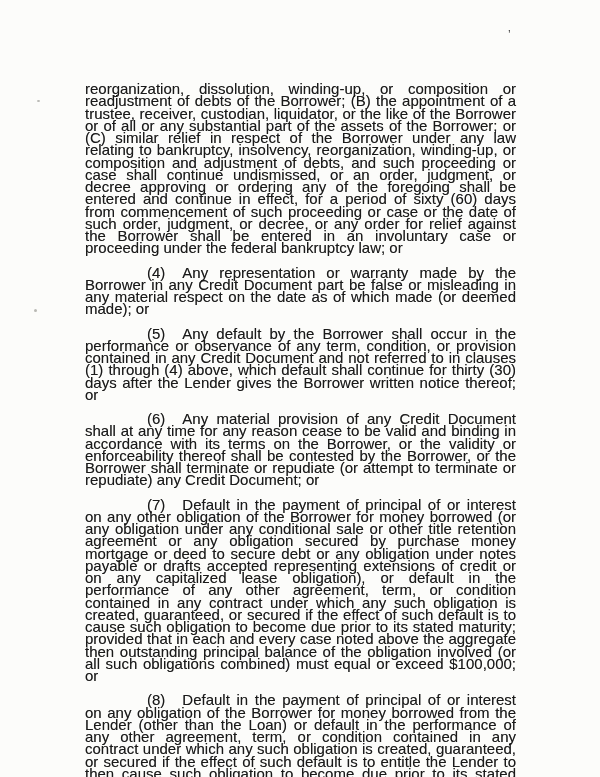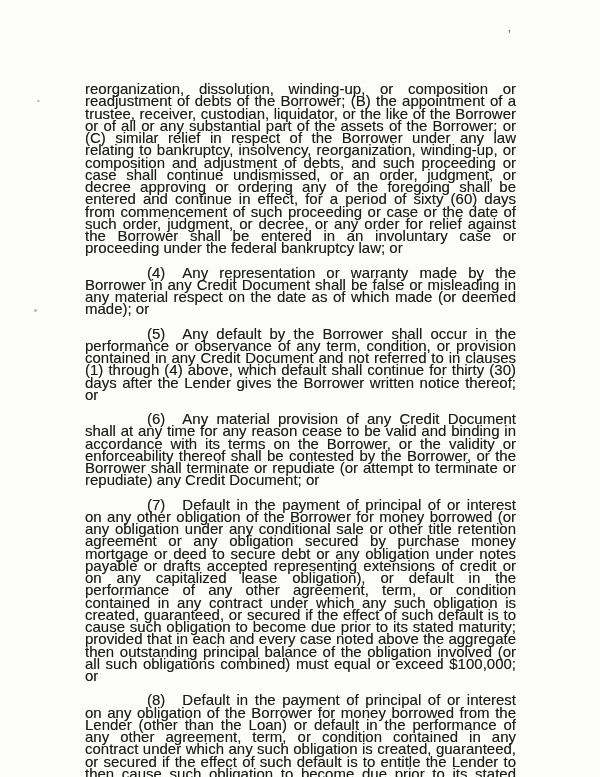--- a/index.html
+++ b/index.html
@@ -71,21 +71,21 @@
 </head>
 <body>
 
 <div class="page">
   <span class="artifact-quote">’</span>
   <span class="speck speck-1"></span>
   <span class="speck speck-2"></span>
 
   <div class="body-text">
       <p class="para no-indent"><span class="para-text"><span>reorganization, dissolution, winding-up, or composition or readjustment of debts of the Borrower; (B) the appointment of a trustee, receiver, custodian, liquidator, or the like of the Borrower or of all or any substantial part of the assets of the Borrower; or (C) similar relief in respect of the Borrower under any law relating to bankruptcy, insolvency, reorganization, winding-up, or composition and adjustment of debts, and such proceeding or case shall continue undismissed, or an order, judgment, or decree approving or ordering any of the foregoing shall be entered and continue in effect, for a period of sixty (60) days from commencement of such proceeding or case or the date of such order, judgment, or decree, or any order for relief against the Borrower shall be entered in an involuntary case or proceeding under the federal bankruptcy law; or</span></span></p>
-      <p class="para"><span class="para-number">(4)</span><span class="para-text"><span>Any representation or warranty made by the Borrower in any Credit Document shall be false or misleading in any material respect on the date as of which made (or deemed made); or</span></span></p>
+      <p class="para"><span class="para-number">(4)</span><span class="para-text"><span>Any representation or warranty made by the Borrower in any Credit Document part be false or misleading in any material respect on the date as of which made (or deemed made); or</span></span></p>
       <p class="para"><span class="para-number">(5)</span><span class="para-text"><span>Any default by the Borrower shall occur in the performance or observance of any term, condition, or provision contained in any Credit Document and not referred to in clauses (1) through (4) above, which default shall continue for thirty (30) days after the Lender gives the Borrower written notice thereof; or</span></span></p>
       <p class="para"><span class="para-number">(6)</span><span class="para-text"><span>Any material provision of any Credit Document shall at any time for any reason cease to be valid and binding in accordance with its terms on the Borrower, or the validity or enforceability thereof shall be contested by the Borrower, or the Borrower shall terminate or repudiate (or attempt to terminate or repudiate) any Credit Document; or</span></span></p>
       <p class="para"><span class="para-number">(7)</span><span class="para-text"><span>Default in the payment of principal of or interest on any other obligation of the Borrower for money borrowed (or any obligation under any conditional sale or other title retention agreement or any obligation secured by purchase money mortgage or deed to secure debt or any obligation under notes payable or drafts accepted representing extensions of credit or on any capitalized lease obligation), or default in the performance of any other agreement, term, or condition contained in any contract under which any such obligation is created, guaranteed, or secured if the effect of such default is to cause such obligation to become due prior to its stated maturity; </span><span class="underline">provided</span><span> that in each and every case noted above the aggregate then outstanding principal balance of the obligation involved (or all such obligations combined) must equal or exceed $100,000; or</span></span></p>
       <p class="para"><span class="para-number">(8)</span><span class="para-text"><span>Default in the payment of principal of or interest on any obligation of the Borrower for money borrowed from the Lender (other than the Loan) or default in the performance of any other agreement, term, or condition contained in any contract under which any such obligation is created, guaranteed, or secured if the effect of such default is to entitle the Lender to then cause such obligation to become due prior to its stated maturity (the parties intend that a default may constitute an Event of Default under this paragraph (8) even if such default would not constitute an Event of Default under paragraph (7) immediately above); or</span></span></p>
       <p class="para"><span class="para-number">(9)</span><span class="para-text"><span>The extensions of the Borrower; or</span></span></p>
     </div>
 
 </div>
 
 </body></html>

